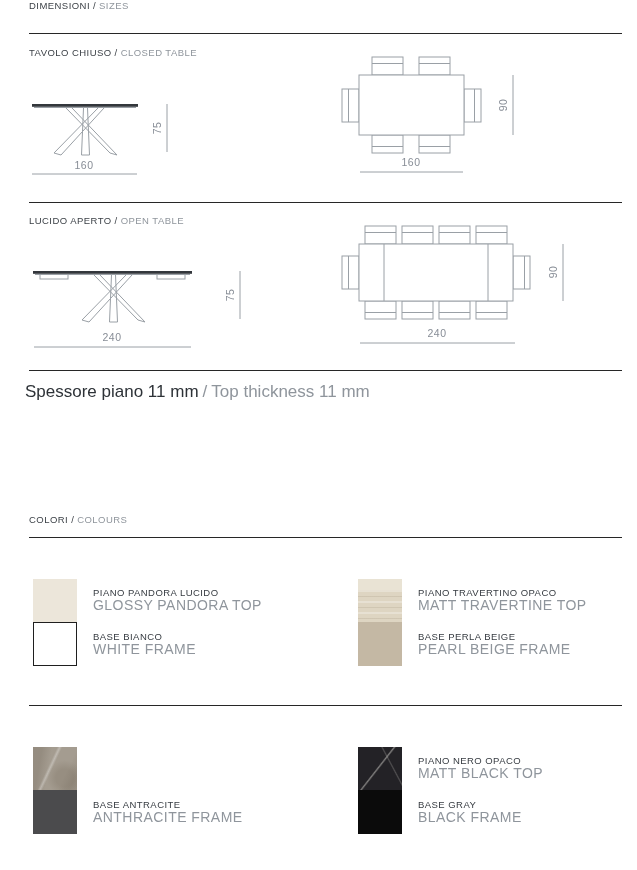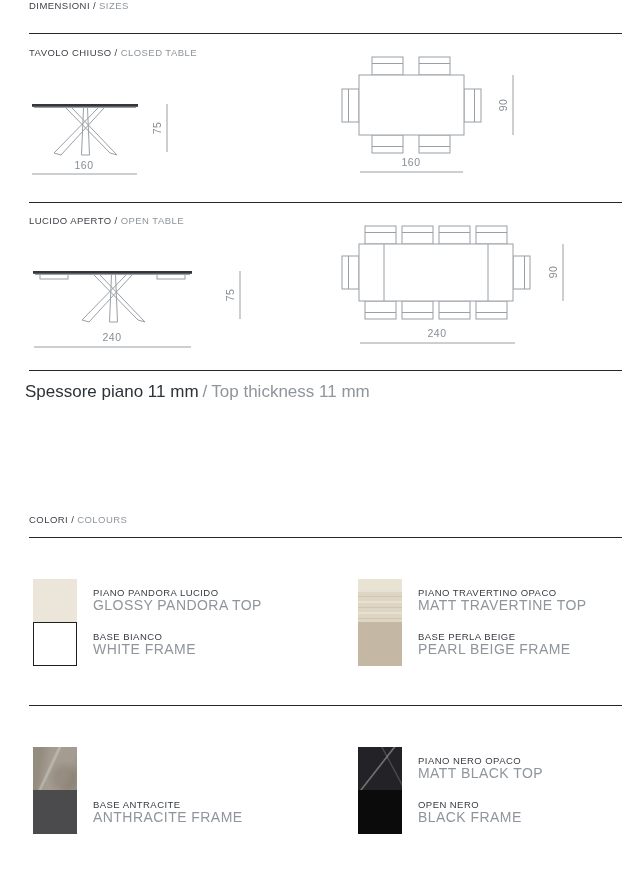--- a/index.html
+++ b/index.html
@@ -255,18 +255,18 @@
   </div>
 
   <div class="color-group" style="left:358px;top:747px">
     <div class="swatch sw-top sw-black-marble"></div>
     <div class="swatch sw-base sw-black"></div>
     <div class="clr-labels lbl-top">
       <div class="clr-title">PIANO NERO OPACO</div>
       <div class="clr-sub">MATT BLACK TOP</div>
     </div>
     <div class="clr-labels lbl-base">
-      <div class="clr-title">OPEN NERO</div>
+      <div class="clr-title">BASE GRAY</div>
       <div class="clr-sub">BLACK FRAME</div>
     </div>
   </div>
 
 </div>
 
 </body></html>

